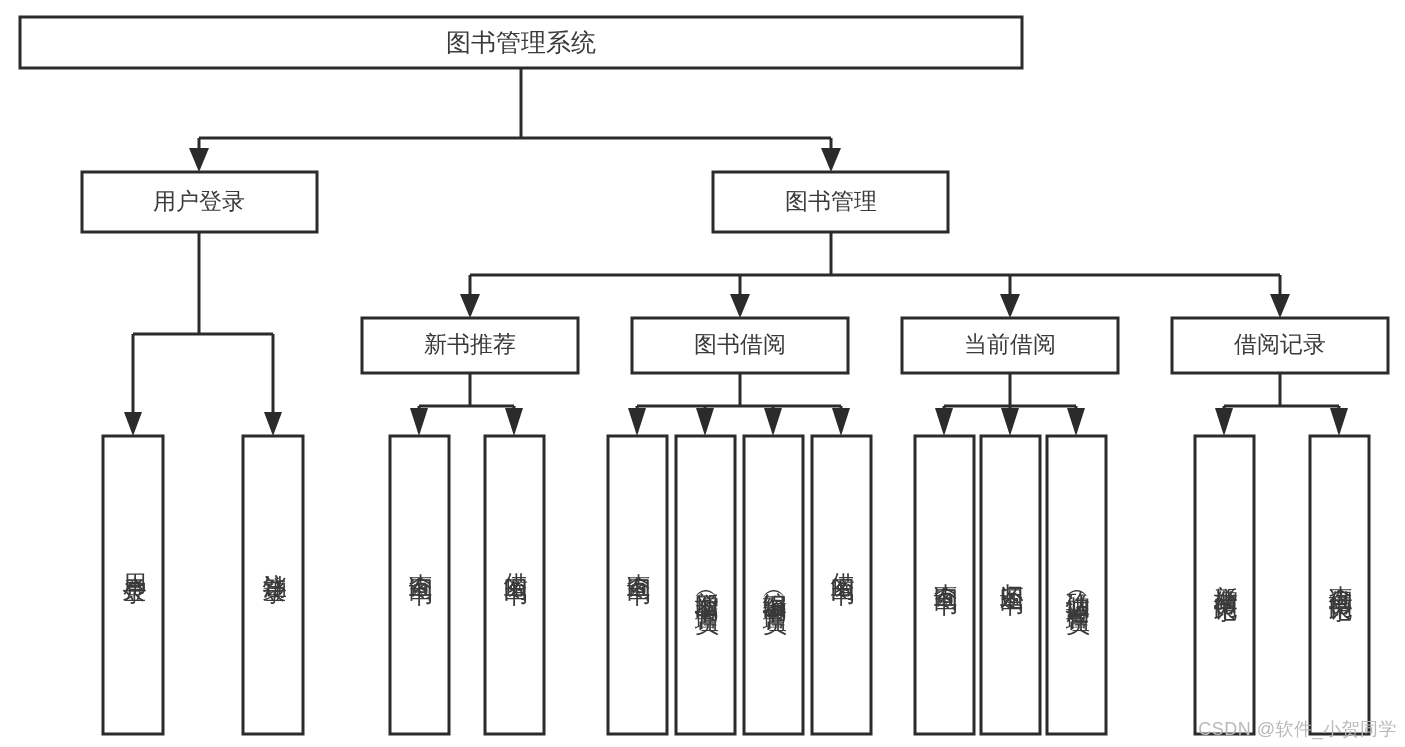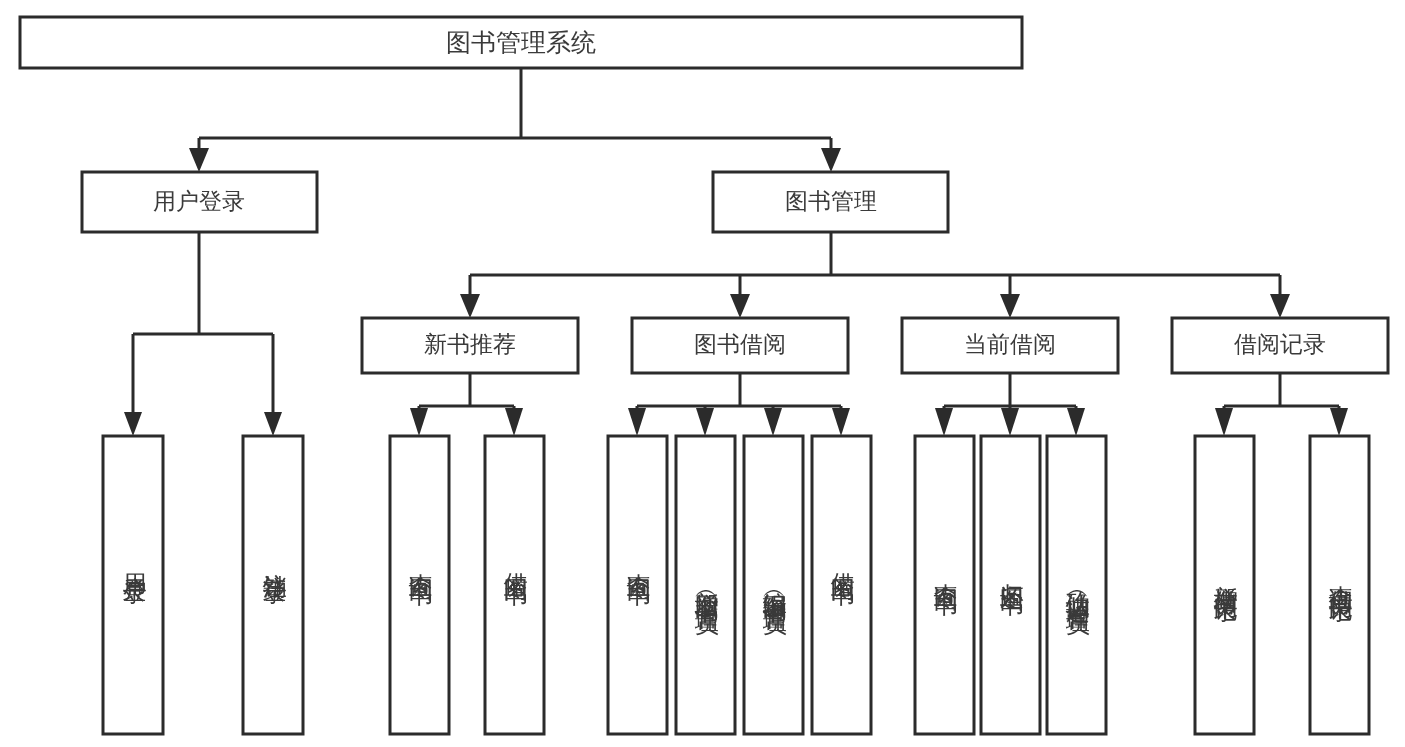--- a/index.html
+++ b/index.html
@@ -224,13 +224,14 @@
     <g>
       <rect class="node-box" x="1195" y="436" width="59" height="298"></rect>
       <text class="node-label label-v" x="1224" y="575">新增借阅记录</text>
     </g>
     <g>
       <rect class="node-box" x="1310" y="436" width="59" height="298"></rect>
       <text class="node-label label-v" x="1339" y="575">查询借阅记录</text>
     </g>
   </svg>
 
+  <div class="watermark">CSDN @软件_小贺同学</div>
 </div>
 
 </body></html>

